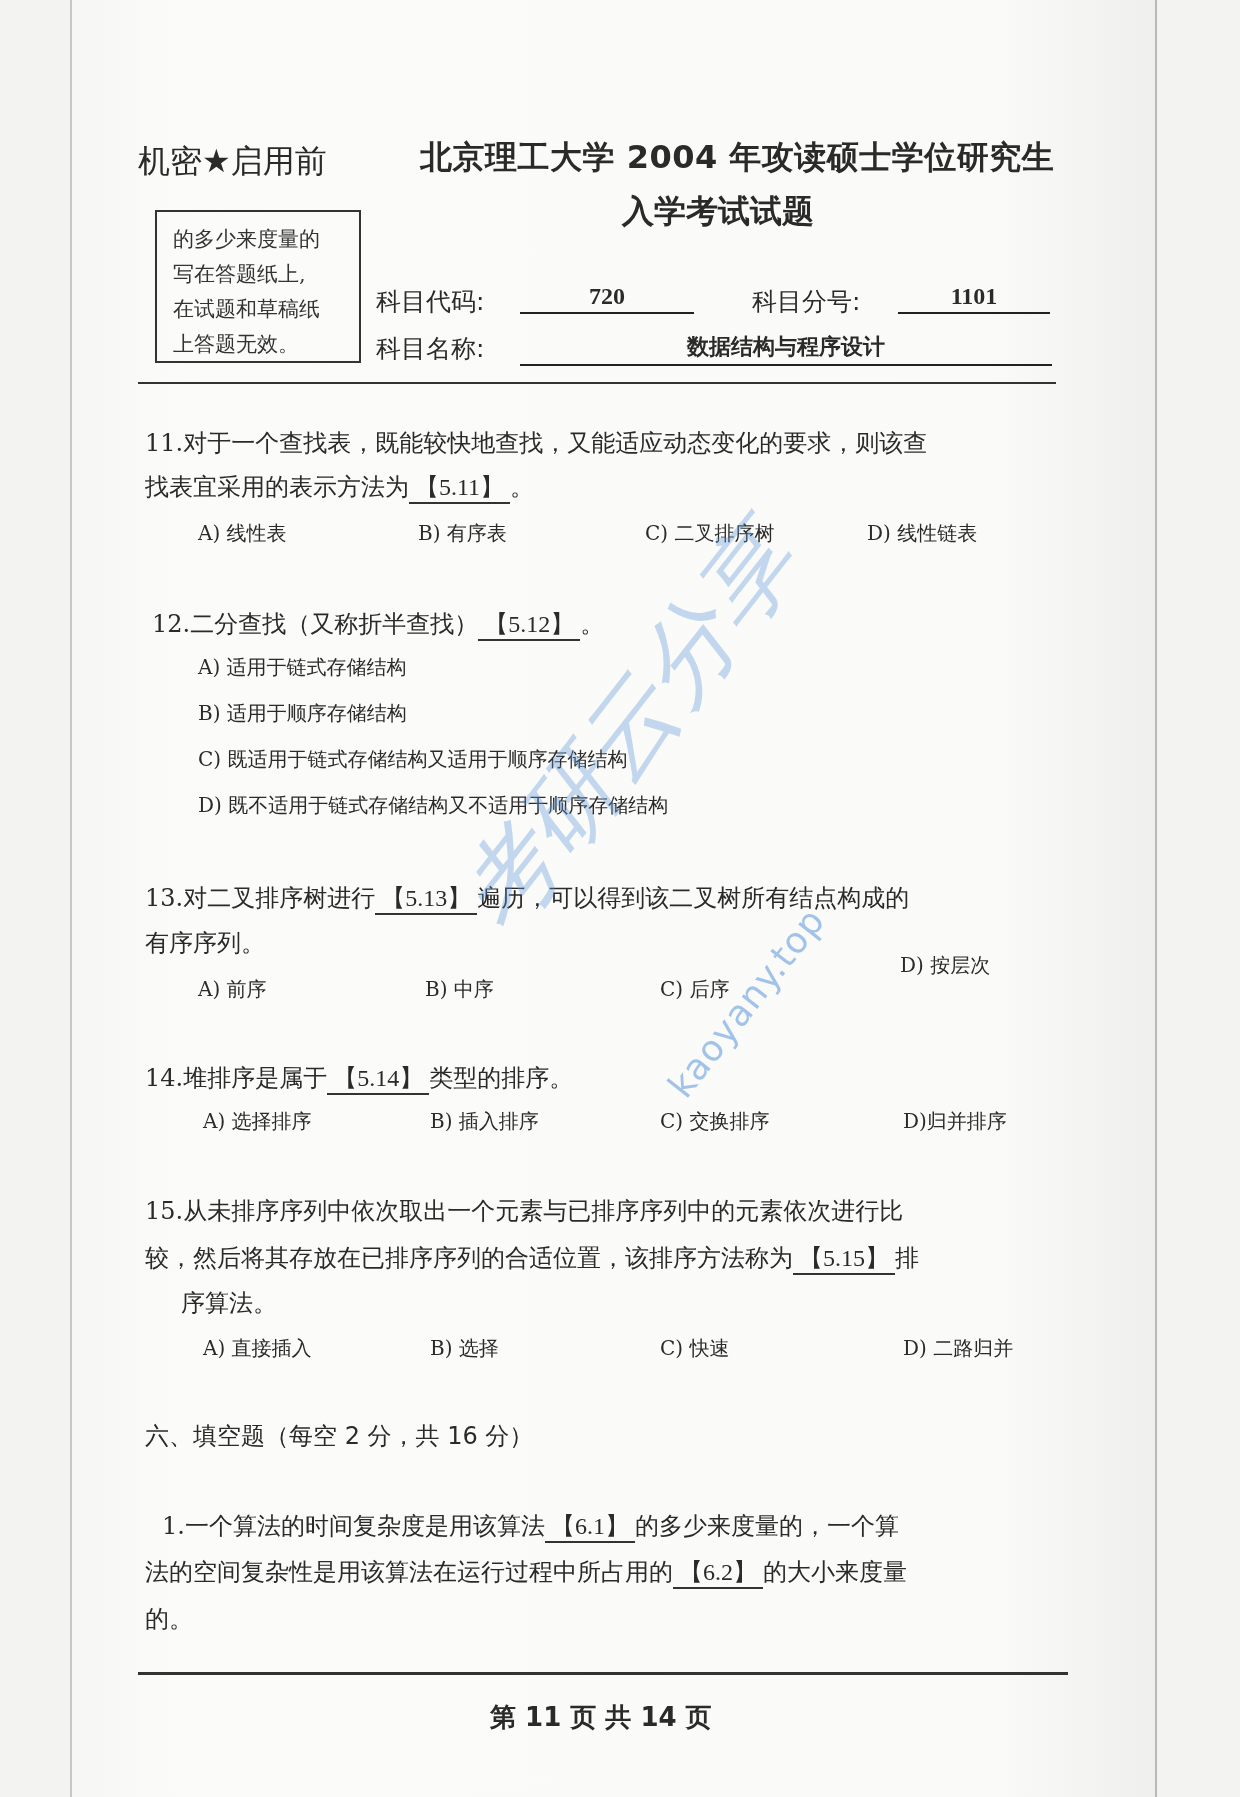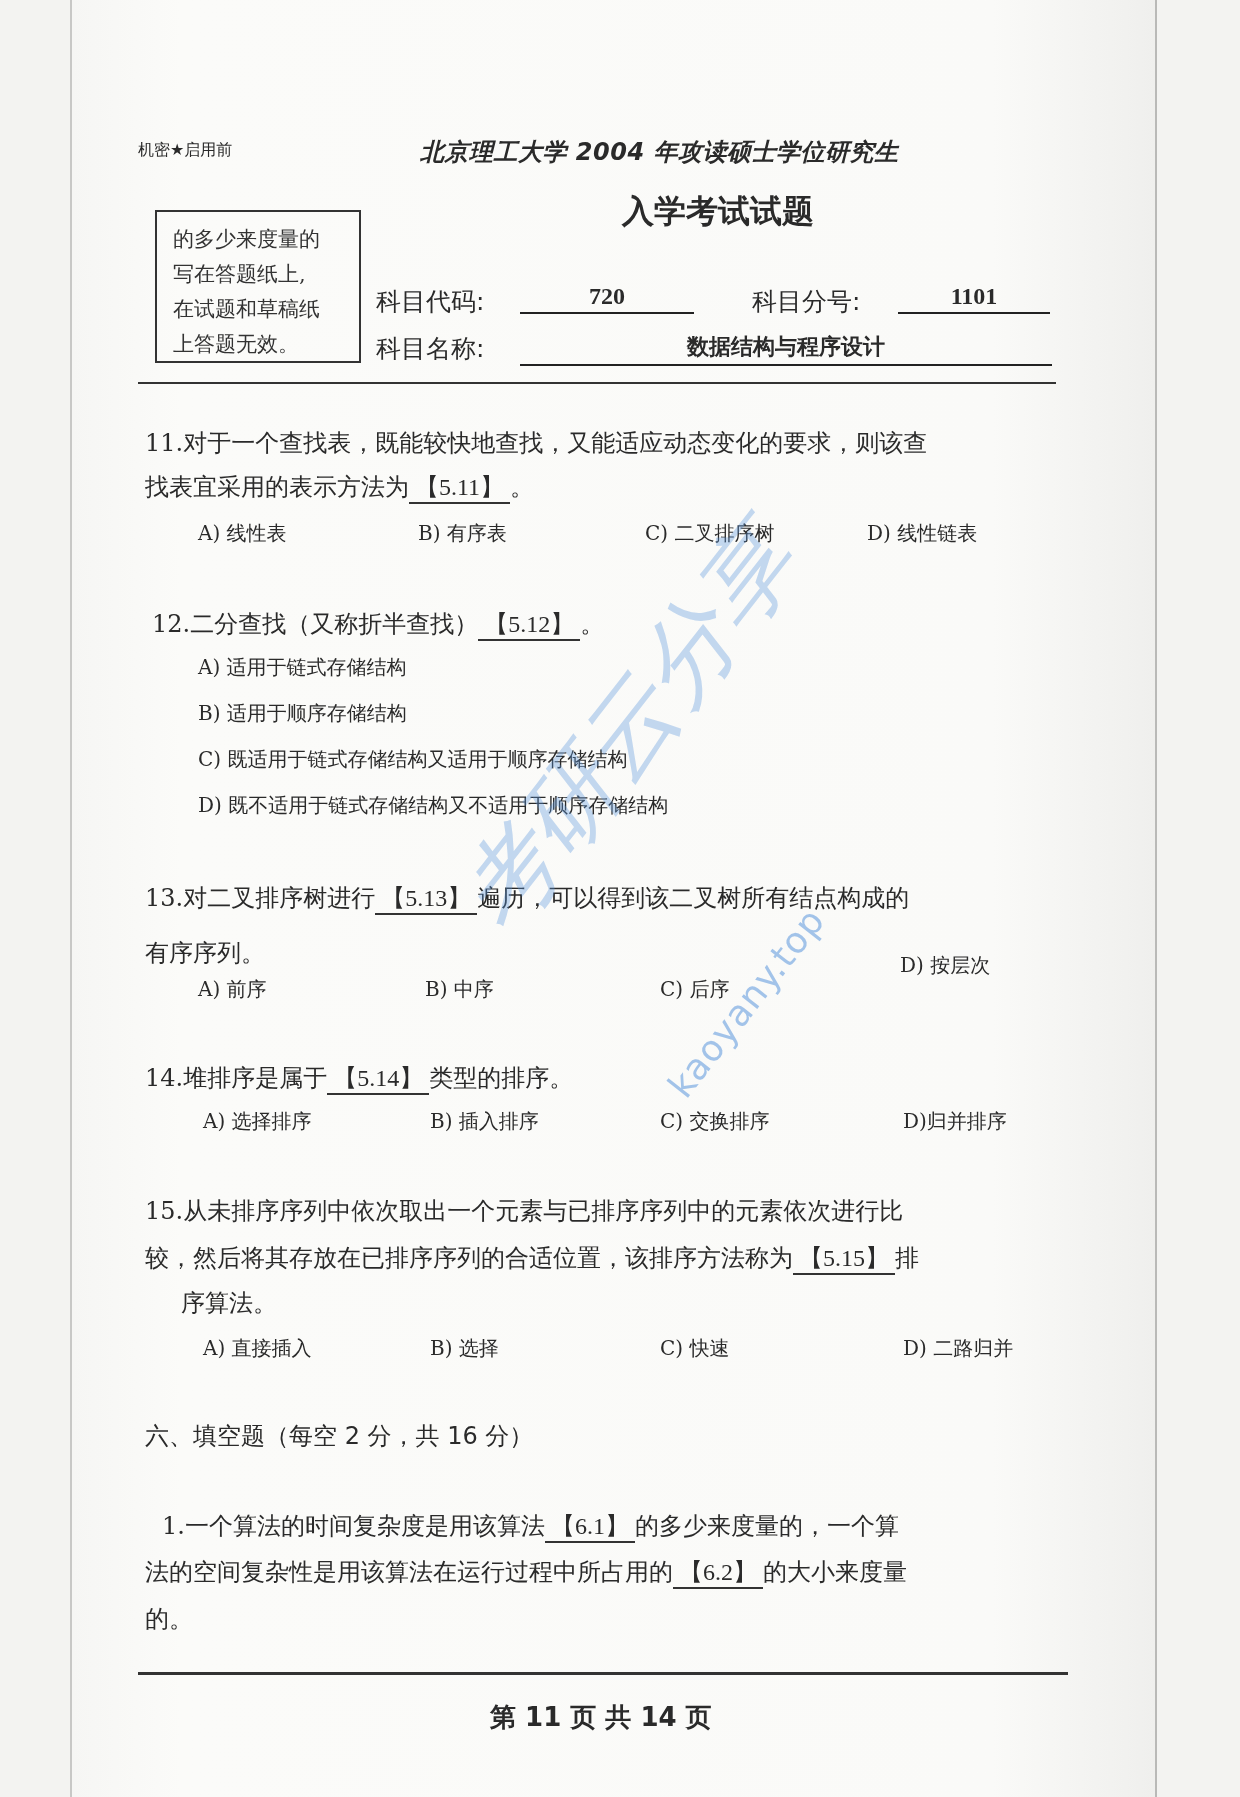--- a/index.html
+++ b/index.html
@@ -10,22 +10,22 @@
       color: #2a2a2a;
     }
     .page {
       position: absolute; left: 70px; top: 0; width: 1083px; height: 1797px;
       background: linear-gradient(90deg, #f6f6f4 0%, #fbfbf9 10%, #fafaf8 85%, #efefed 100%);
       border-left: 2px solid #c8c8c6;
       border-right: 2px solid #b9b9b7;
     }
     .abs { position: absolute; white-space: nowrap; }
     .sans { font-family: "DejaVu Sans", "Liberation Sans", sans-serif; }
-    .confidential { left: 138px; top: 140px; font-size: 16px; }
-    .title1 { left: 420px; top: 136px; font-size: 24px; font-weight: bold; letter-spacing: 0.5px; font-style: italic; }
+    .confidential { left: 138px; top: 140px; font-size: 32px; }
+    .title1 { left: 420px; top: 136px; font-size: 32px; font-weight: bold; letter-spacing: 0.5px; }
     .title2 { left: 622px; top: 190px; font-size: 32px; font-weight: bold; }
     .notice-box {
       position: absolute; left: 155px; top: 210px; width: 206px; height: 153px;
       border: 2px solid #333; box-sizing: border-box; padding: 10px 8px 0 16px;
       font-size: 21px; line-height: 35px; color: #333;
     }
     .field-label { font-size: 25px; }
     .lbl-code { left: 376px; top: 285px; }
     .val-code { left: 520px; top: 283px; width: 174px; border-bottom: 2px solid #222; text-align: center; font-size: 24px; font-weight: bold; font-family: "Liberation Serif", serif; padding-bottom: 2px; }
     .lbl-sub { left: 752px; top: 285px; }
@@ -86,21 +86,21 @@
   <span>12.</span><span>二分查找（又称折半查找）</span><span class="blank">【5.12】</span><span>。</span>
 </div>
 <div class="abs opt" style="left:198px; top:654px;">A) 适用于链式存储结构</div>
 <div class="abs opt" style="left:198px; top:700px;">B) 适用于顺序存储结构</div>
 <div class="abs opt" style="left:198px; top:746px;">C) 既适用于链式存储结构又适用于顺序存储结构</div>
 <div class="abs opt" style="left:198px; top:792px;">D) 既不适用于链式存储结构又不适用于顺序存储结构</div>
 
 <div class="abs q" style="left:145px; top:883px;">
   <span>13.</span><span>对二叉排序树进行</span><span class="blank">【5.13】</span><span>遍历，可以得到该二叉树所有结点构成的</span>
 </div>
-<div class="abs q" style="left:145px; top:928px;margin-top:10px;">有序序列。</div>
+<div class="abs q" style="left:145px; top:928px;">有序序列。</div>
 <div class="abs opt" style="left:198px; top:976px;">A) 前序</div>
 <div class="abs opt" style="left:425px; top:976px;">B) 中序</div>
 <div class="abs opt" style="left:660px; top:976px;">C) 后序</div>
 <div class="abs opt" style="left:900px; top:952px;text-align:center;">D) 按层次</div>
 
 <div class="abs q" style="left:145px; top:1063px;">
   <span>14.</span><span>堆排序是属于</span><span class="blank">【5.14】</span><span>类型的排序。</span>
 </div>
 <div class="abs opt" style="left:203px; top:1108px;">A) 选择排序</div>
 <div class="abs opt" style="left:430px; top:1108px;">B) 插入排序</div>

